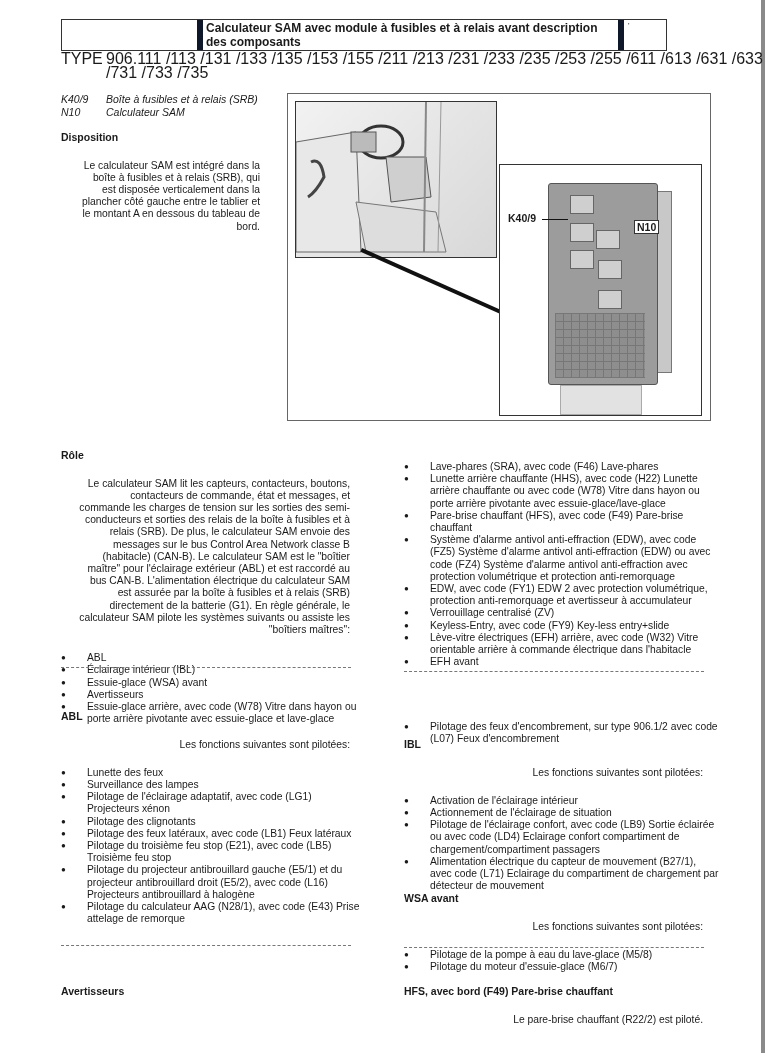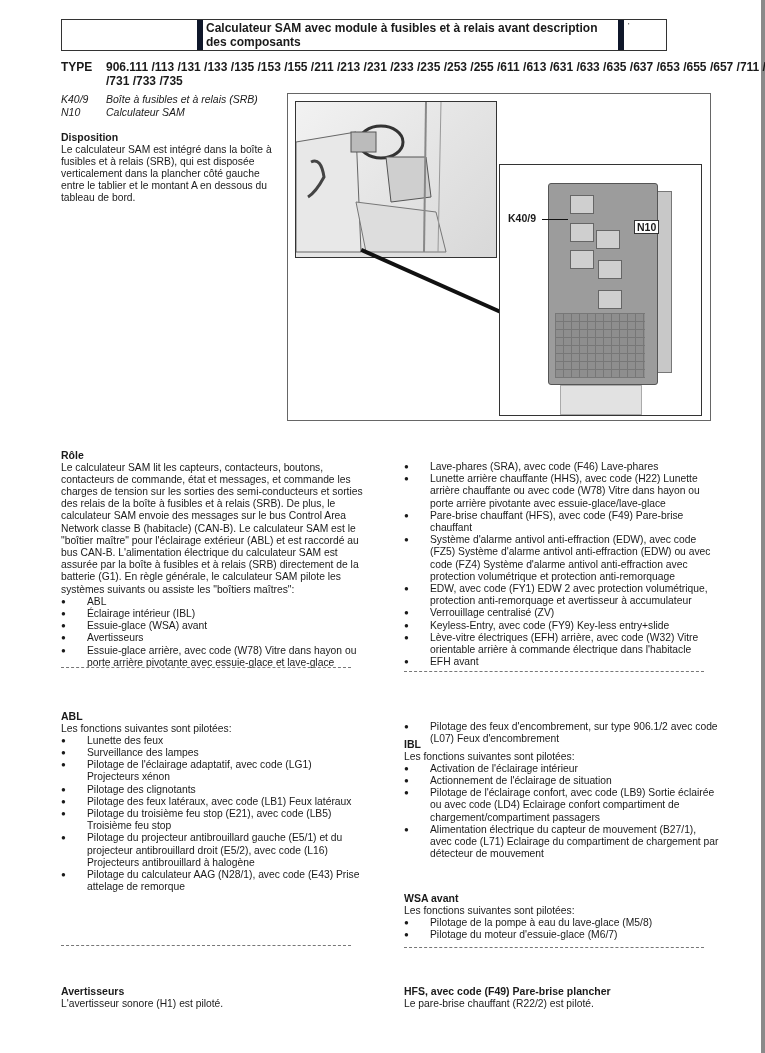--- a/index.html
+++ b/index.html
@@ -7,29 +7,29 @@
          font-family:"Liberation Sans", sans-serif; color:#1a1a1a; }
   .edge-right { position:absolute; left:761px; top:0; width:4px; height:1053px; background:#8a8a8a; }
   .hdr-table { position:absolute; left:61px; top:19px; width:606px; height:32px;
                border:1px solid #333; display:flex; box-sizing:border-box; }
   .hdr-cell { border-right:6px solid #0f172a; box-sizing:border-box; height:100%; }
   .hdr-cell:last-child { border-right:none; }
   .hdr-c1 { width:141px; }
   .hdr-c2 { width:421px; font-weight:bold; font-size:12px; line-height:14px; padding:1px 3px; }
   .hdr-c3 { flex:1; position:relative; }
   .hdr-c3 .tick { position:absolute; left:4px; top:1px; font-size:8px; }
-  .type-row { position:absolute; left:61px; top:60px; width:705px; font-weight:bold; font-size:12px; line-height:14px; display:flex; white-space:nowrap; }
+  .type-row { position:absolute; left:61px; top:52px; width:705px; font-weight:normal; font-size:16px; line-height:14px; display:flex; white-space:nowrap; }
   .type-label { width:45px; }
   .type-val { flex:1; overflow:hidden; }
   .legend { position:absolute; left:61px; top:93px; font-size:10.5px; line-height:13px; font-style:italic; }
   .legend .row { display:flex; }
   .legend .code { width:45px; }
   .block { position:absolute; font-size:10.3px; line-height:12.2px; }
   .block h3 { margin:0; font-size:10.5px; font-weight:bold; line-height:12.5px; }
-  .block p { margin:0; }
+  .block p { margin:16px;text-align:right; }
   ul.b { margin:0; padding:0; list-style:none; }
   ul.b li { position:relative; padding-left:26px; }
   ul.b li::before { content:"\25CF"; position:absolute; left:0; top:0; font-size:8px; }
   .dash { border-top:1px dashed #777; height:0; position:absolute; }
   
   .fig-frame { position:absolute; left:287px; top:93px; width:424px; height:328px; border:1px solid #666; box-sizing:border-box; background:#fff; }
   .fig-cab { position:absolute; left:7px; top:7px; width:200px; height:155px; border:1px solid #333; background:linear-gradient(135deg,#f2f2f2,#d8d8d8); overflow:hidden; }
   .fig-box { position:absolute; left:211px; top:70px; width:201px; height:250px; border:1px solid #333; background:#fff; overflow:hidden; }
   .srb-body { position:absolute; left:48px; top:18px; width:108px; height:200px; background:#9c9c9c; border:1px solid #555; border-radius:3px; }
   .srb-side { position:absolute; left:115px; top:26px; width:55px; height:180px; background:#c8c8c8; border:1px solid #777; }
@@ -175,18 +175,17 @@
   <p>Les fonctions suivantes sont pilotées:</p>
   <ul class="b">
     <li>Pilotage de la pompe à eau du lave-glace (M5/8)</li>
     <li>Pilotage du moteur d'essuie-glace (M6/7)</li>
   </ul>
 </div>
 <div class="dash" style="left:404px; top:947px; width:300px;"></div>
 
 <div class="block" style="left:61px; top:985px; width:300px;">
   <h3>Avertisseurs</h3>
-  <p>L'avertisseur sonore (H1) est piloté.</p>
 </div>
 <div class="block" style="left:404px; top:985px; width:315px;">
-  <h3>HFS, avec code (F49) Pare-brise plancher</h3>
+  <h3>HFS, avec bord (F49) Pare-brise chauffant</h3>
   <p>Le pare-brise chauffant (R22/2) est piloté.</p>
 </div>
 
 </body></html>

